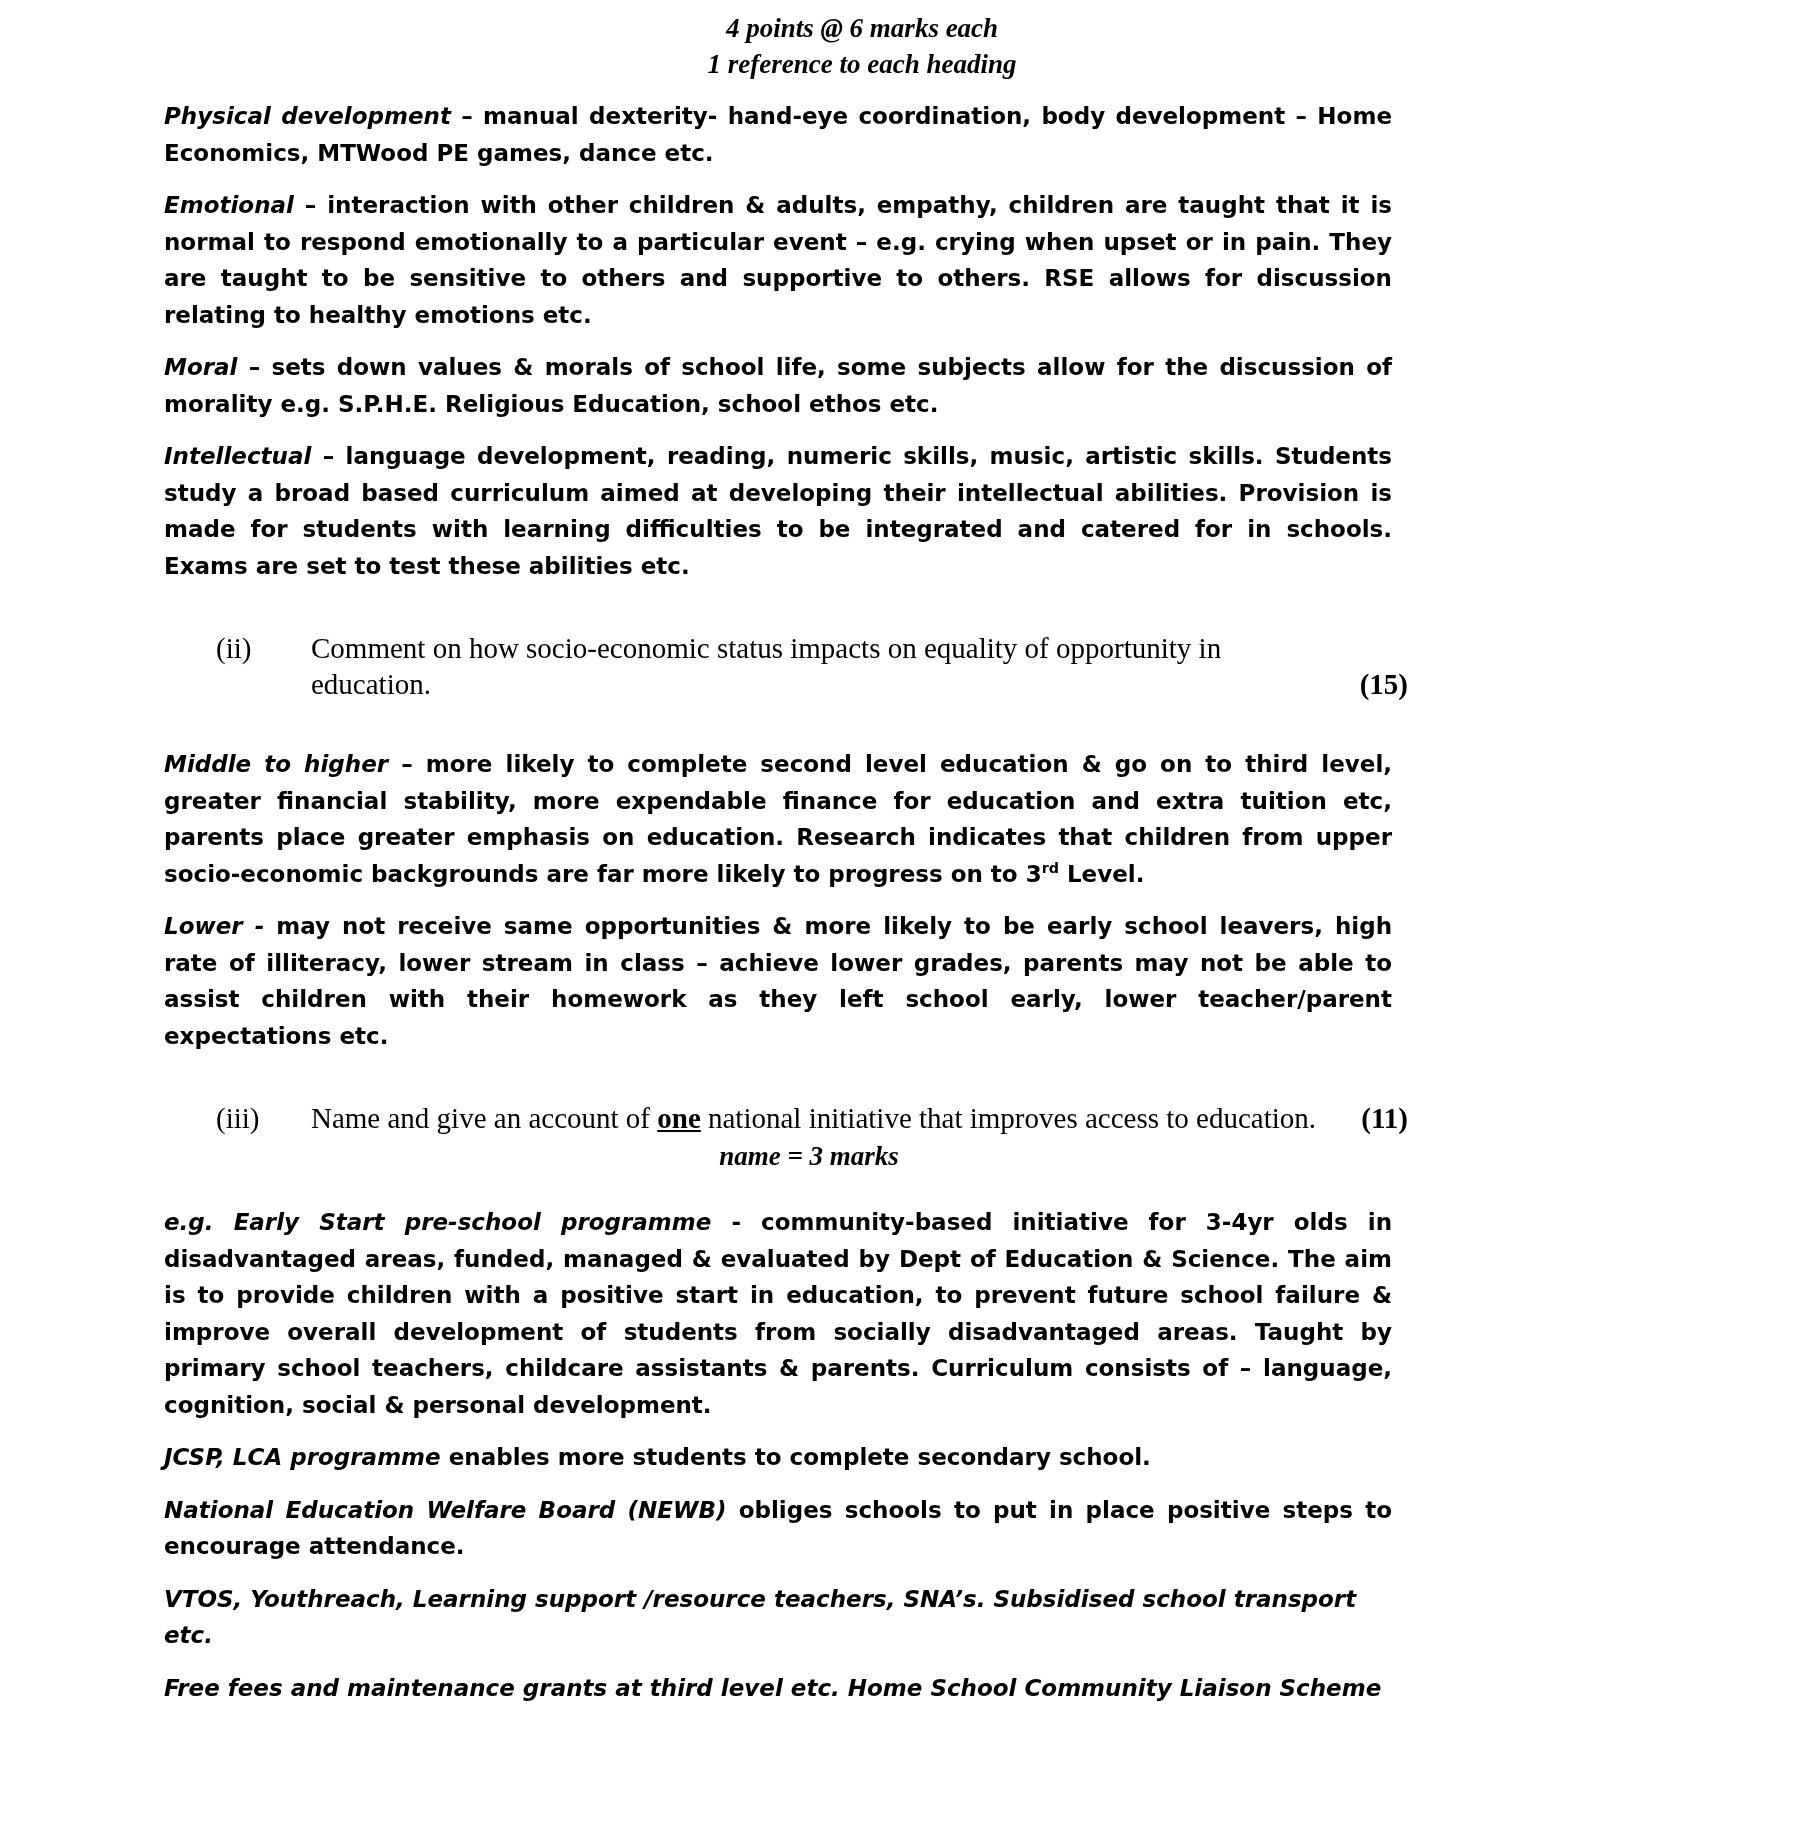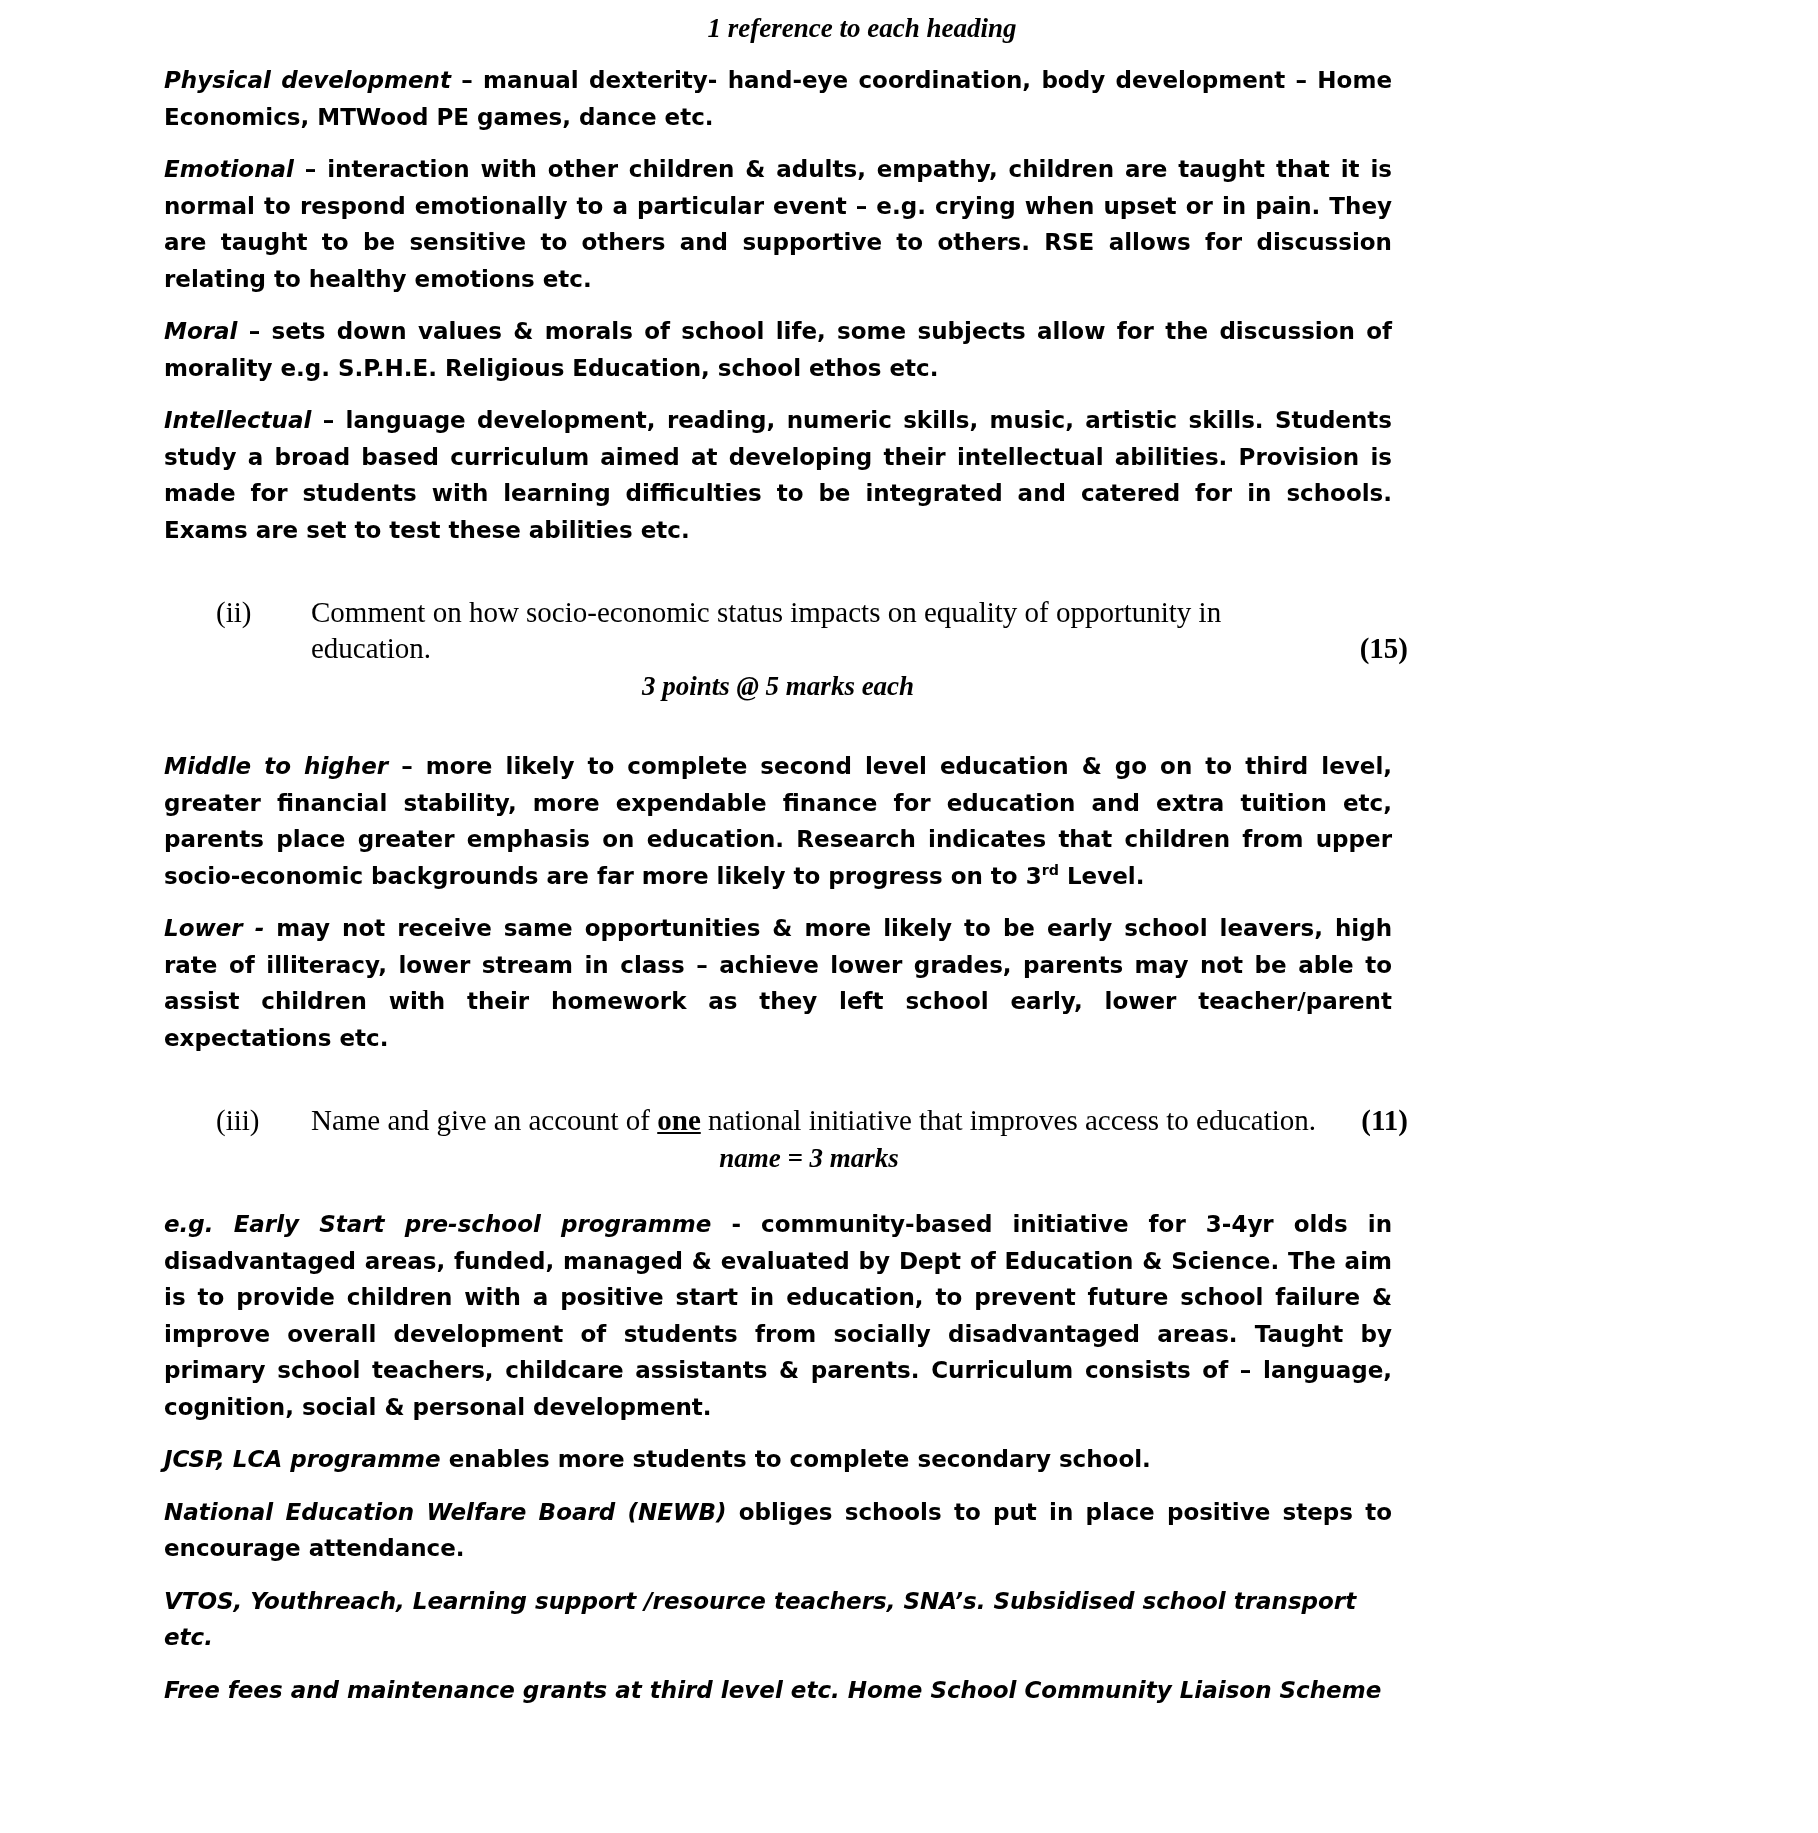--- a/index.html
+++ b/index.html
@@ -85,36 +85,36 @@
     font-weight: bold;
     text-decoration: underline;
   }
 </style>
 </head>
 <body>
 
 <div class="page">
 
   <div class="scheme-head top-head">
+    <div>4 points @ 6 marks each</div>
     <div>1 reference to each heading</div>
   </div>
 
   <div class="ans-sec">
     <p class="ans"><span class="lead">Physical development</span><span> – manual dexterity- hand-eye coordination, body development – Home Economics, MTWood PE games, dance etc.</span></p>
     <p class="ans"><span class="lead">Emotional</span><span> – interaction with other children &amp; adults, empathy, children are taught that it is normal to respond emotionally to a particular event – e.g. crying when upset or in pain. They are taught to be sensitive to others and supportive to others.  RSE allows for discussion relating to healthy emotions etc.</span></p>
     <p class="ans"><span class="lead">Moral</span><span> – sets down values &amp; morals of school life, some subjects allow for the discussion of morality e.g. S.P.H.E. Religious Education, school ethos etc.</span></p>
     <p class="ans"><span class="lead">Intellectual</span><span> – language development, reading, numeric skills, music, artistic skills. Students study a broad based curriculum aimed at developing their intellectual abilities. Provision is made for students with learning difficulties to be integrated and catered for in schools. Exams are set to test these abilities etc.</span></p>
   </div>
 
   <div class="q-block">
     <span class="q-num">(ii)</span>
     <span class="q-text">Comment on how socio-economic status impacts on equality of opportunity in education.</span>
     <span class="q-marks">(15)</span>
   </div>
-  <div class="scheme-head">3 points @ 5 marks each</div>
 
   <div class="ans-sec" style="margin-top:44px;">
     <p class="ans"><span class="lead">Middle to higher</span><span> – more likely to complete second level education &amp; go on to third level, greater financial stability, more expendable finance for education and extra tuition etc, parents place greater emphasis on education. Research indicates that children from upper socio-economic backgrounds are far more likely to progress on to 3</span><sup>rd</sup><span> Level.</span></p>
     <p class="ans"><span class="lead">Lower -</span><span>  may  not receive same opportunities &amp; more likely to be early school leavers, high rate of illiteracy, lower stream in class – achieve lower grades, parents may not be able to assist children with their homework as they left school early, lower teacher/parent expectations etc.</span></p>
   </div>
 
   <div class="q-block">
     <span class="q-num">(iii)</span>
     <span class="q-text"><span>Name and give an account of </span><span class="q-bold">one</span><span> national initiative that improves access to education.</span></span>
     <span class="q-marks">(11)</span>

